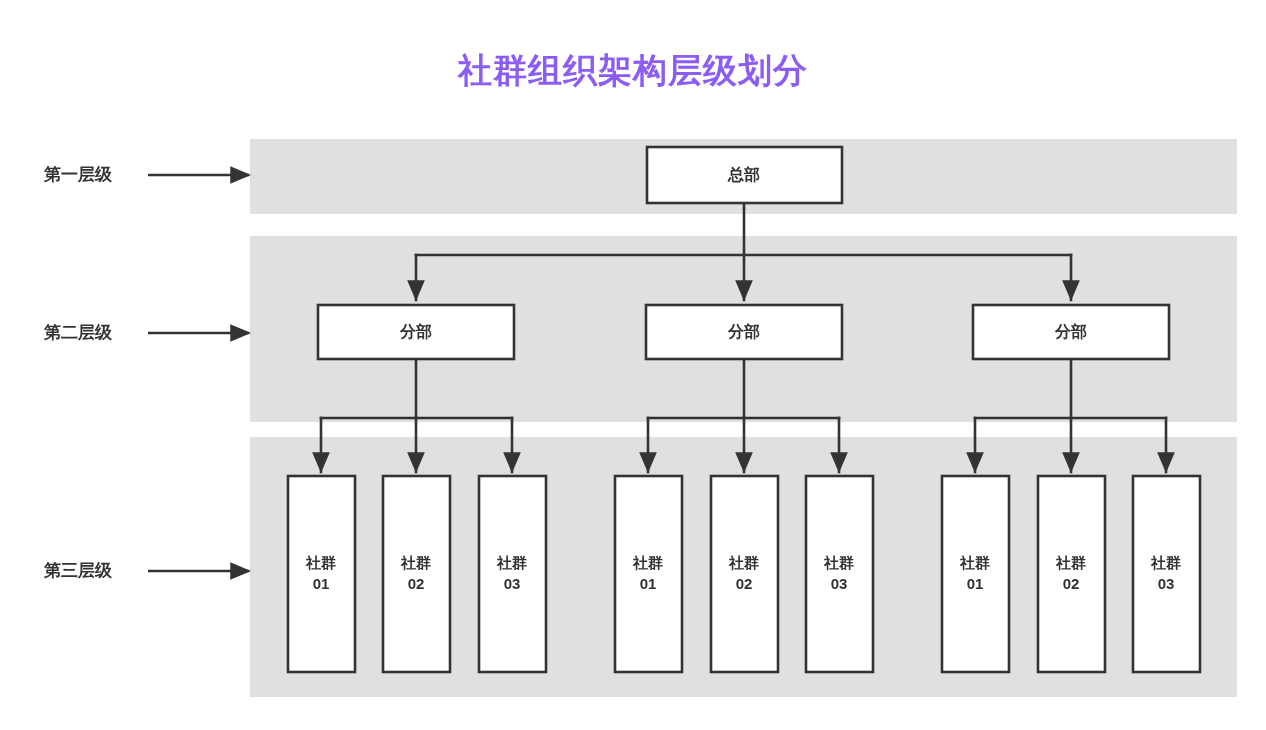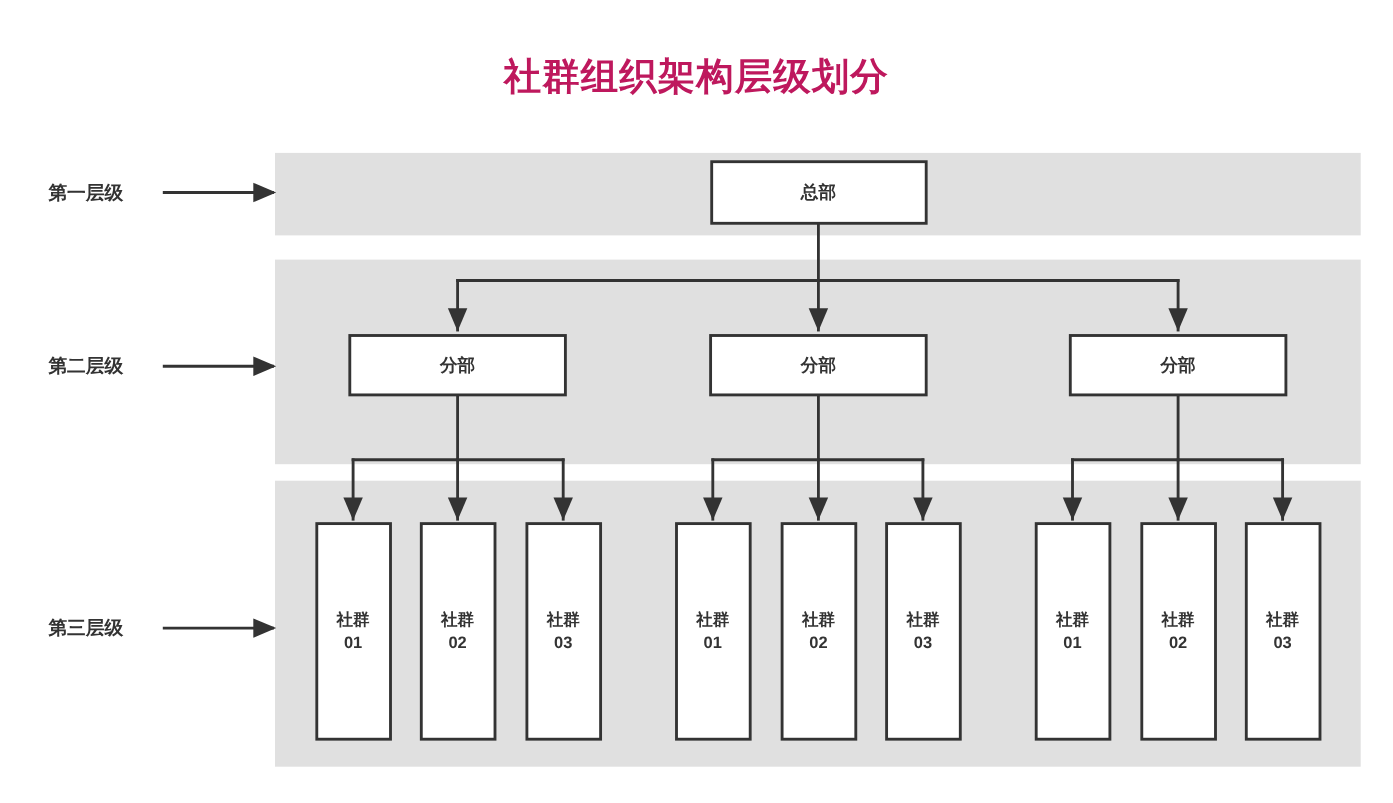--- a/index.html
+++ b/index.html
@@ -20,21 +20,21 @@
     background: #ffffff;
   }
   .chart-title {
     position: absolute;
     left: 0;
     top: 48px;
     width: 1266px;
     text-align: center;
     font-size: 34px;
     font-weight: bold;
-    color: #be185d;
+    color: #8b5cf6;
     letter-spacing: 1px;
     line-height: 44px;
   }
   svg.diagram {
     position: absolute;
     left: 0;
     top: 0;
     width: 1266px;
     height: 730px;
   }

